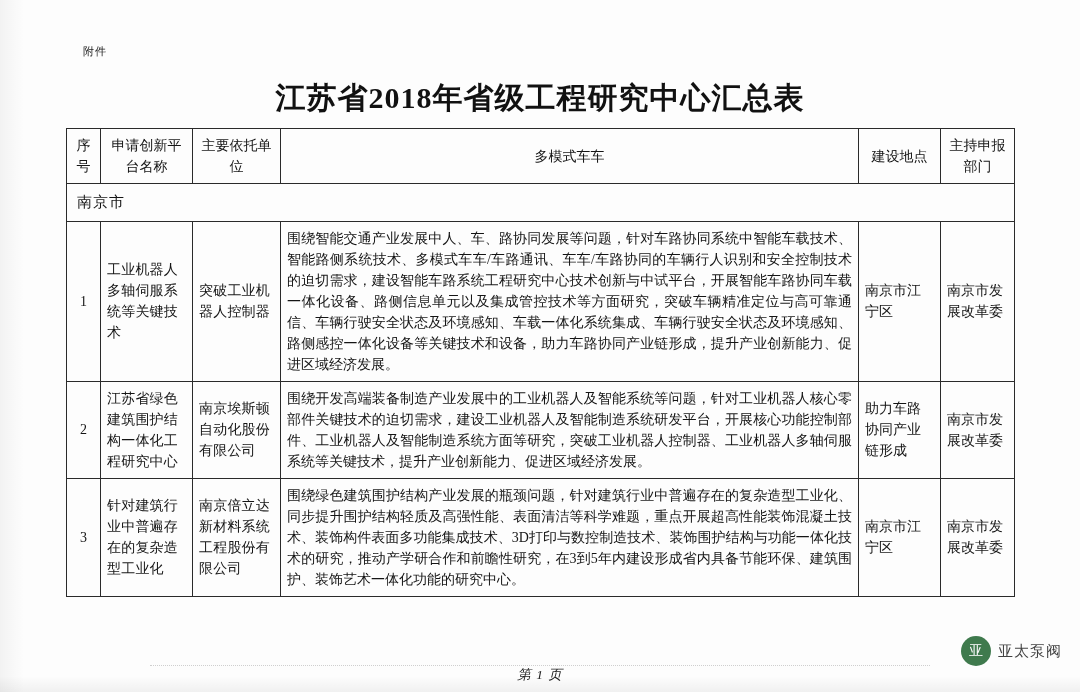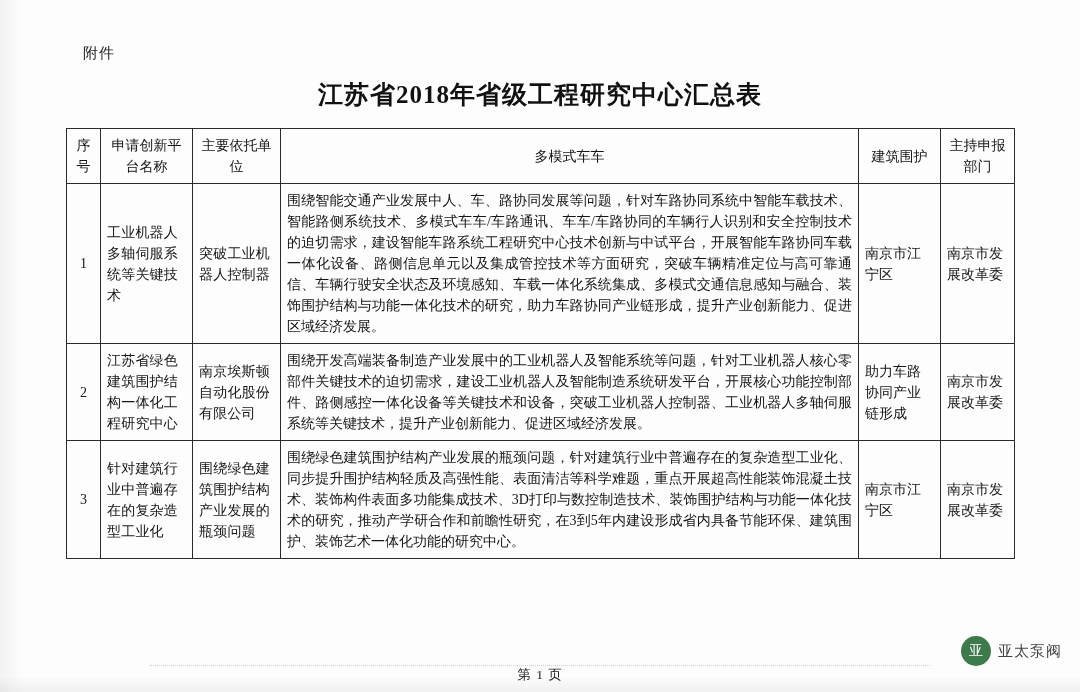--- a/index.html
+++ b/index.html
@@ -17,32 +17,32 @@
   }
   .page {
     position: absolute;
     inset: 0;
     background: #fdfdfd;
   }
   .attachment-label {
     position: absolute;
     left: 62px;
     top: 44px;
-    font-size: 15px;
+    font-size: 11px;
     letter-spacing: 1px;
     color: #222;
     padding-left: 21px;
   }
   .doc-title {
     position: absolute;
     left: 0;
     right: 0;
     top: 78px;
     text-align: center;
-    font-size: 25px;
+    font-size: 30px;
     font-weight: bold;
     letter-spacing: 1px;
     color: #111;
   }
   table.main-table {
     position: absolute;
     left: 66px;
     top: 128px;
     width: 948px;
     border-collapse: collapse;
@@ -97,20 +97,21 @@
   }
   .page-footer {
     position: absolute;
     left: 0;
     right: 0;
     bottom: 8px;
     text-align: center;
     font-size: 13.5px;
     color: #222;
     letter-spacing: 1px;
+    font-style: italic;
   }
   .footer-rule {
     position: absolute;
     left: 150px;
     right: 150px;
     bottom: 26px;
     border-top: 1px dotted #cfcfcf;
   }
   .watermark {
     position: absolute;
@@ -169,48 +170,51 @@
       <col class="c-content">
       <col class="c-place">
       <col class="c-dept">
     </colgroup>
     <thead>
       <tr>
         <th class="col-head">序号</th>
         <th class="col-head">申请创新平台名称</th>
         <th class="col-head">主要依托单位</th>
         <th class="col-head">多模式车车</th>
-        <th class="col-head">建筑围护</th>
+        <th class="col-head">建设地点</th>
         <th class="col-head">主持申报部门</th>
       </tr>
     </thead>
     <tbody>
+      <tr class="group-row">
+        <td colspan="6">南京市</td>
+      </tr>
 
       <tr>
         <td class="idx">1</td>
         <td class="cell-name">工业机器人多轴伺服系统等关键技术</td>
         <td class="cell-unit">突破工业机器人控制器</td>
-        <td class="cell-content">围绕智能交通产业发展中人、车、路协同发展等问题，针对车路协同系统中智能车载技术、智能路侧系统技术、多模式车车/车路通讯、车车/车路协同的车辆行人识别和安全控制技术的迫切需求，建设智能车路系统工程研究中心技术创新与中试平台，开展智能车路协同车载一体化设备、路侧信息单元以及集成管控技术等方面研究，突破车辆精准定位与高可靠通信、车辆行驶安全状态及环境感知、车载一体化系统集成、多模式交通信息感知与融合、装饰围护结构与功能一体化技术的研究，助力车路协同产业链形成，提升产业创新能力、促进区域经济发展。</td>
+        <td class="cell-content">围绕智能交通产业发展中人、车、路协同发展等问题，针对车路协同系统中智能车载技术、智能路侧系统技术、多模式车车/车路通讯、车车/车路协同的车辆行人识别和安全控制技术的迫切需求，建设智能车路系统工程研究中心技术创新与中试平台，开展智能车路协同车载一体化设备、路侧信息单元以及集成管控技术等方面研究，突破车辆精准定位与高可靠通信、车辆行驶安全状态及环境感知、车载一体化系统集成、车辆行驶安全状态及环境感知、路侧感控一体化设备等关键技术和设备，助力车路协同产业链形成，提升产业创新能力、促进区域经济发展。</td>
         <td class="cell-place">南京市江宁区</td>
         <td class="cell-dept">南京市发展改革委</td>
       </tr>
 
       <tr>
         <td class="idx">2</td>
         <td class="cell-name">江苏省绿色建筑围护结构一体化工程研究中心</td>
         <td class="cell-unit">南京埃斯顿自动化股份有限公司</td>
-        <td class="cell-content">围绕开发高端装备制造产业发展中的工业机器人及智能系统等问题，针对工业机器人核心零部件关键技术的迫切需求，建设工业机器人及智能制造系统研发平台，开展核心功能控制部件、路侧感控一体化设备等关键技术和设备，突破工业机器人控制器、工业机器人多轴伺服系统等关键技术，提升产业创新能力、促进区域经济发展。</td>
+        <td class="cell-content">围绕开发高端装备制造产业发展中的工业机器人及智能系统等问题，针对工业机器人核心零部件关键技术的迫切需求，建设工业机器人及智能制造系统研发平台，开展核心功能控制部件、工业机器人及智能制造系统方面等研究，突破工业机器人控制器、工业机器人多轴伺服系统等关键技术，提升产业创新能力、促进区域经济发展。</td>
         <td class="cell-place">助力车路协同产业链形成</td>
         <td class="cell-dept">南京市发展改革委</td>
       </tr>
 
       <tr>
         <td class="idx">3</td>
         <td class="cell-name">针对建筑行业中普遍存在的复杂造型工业化</td>
-        <td class="cell-unit">围绕绿色建筑围护结构产业发展的瓶颈问题</td>
+        <td class="cell-unit">南京倍立达新材料系统工程股份有限公司</td>
         <td class="cell-content">围绕绿色建筑围护结构产业发展的瓶颈问题，针对建筑行业中普遍存在的复杂造型工业化、同步提升围护结构轻质及高强性能、表面清洁等科学难题，重点开展超高性能装饰混凝土技术、装饰构件表面多功能集成技术、3D打印与数控制造技术、装饰围护结构与功能一体化技术的研究，推动产学研合作和前瞻性研究，在3到5年内建设形成省内具备节能环保、建筑围护、装饰艺术一体化功能的研究中心。</td>
         <td class="cell-place">南京市江宁区</td>
         <td class="cell-dept">南京市发展改革委</td>
       </tr>
     </tbody>
   </table>
 
   <div class="footer-rule"></div>
   <div class="page-footer">第 1 页</div>
 

